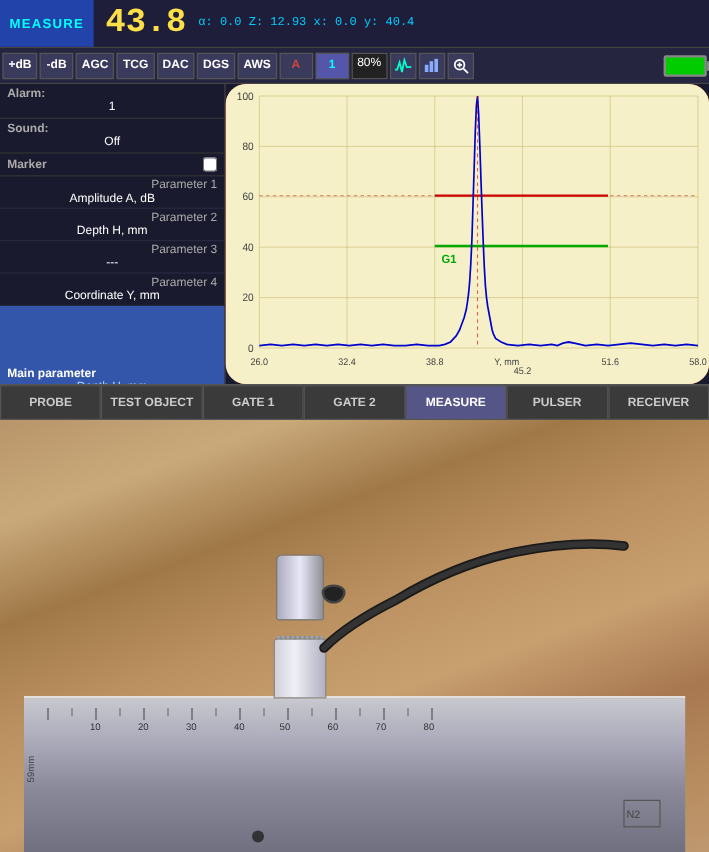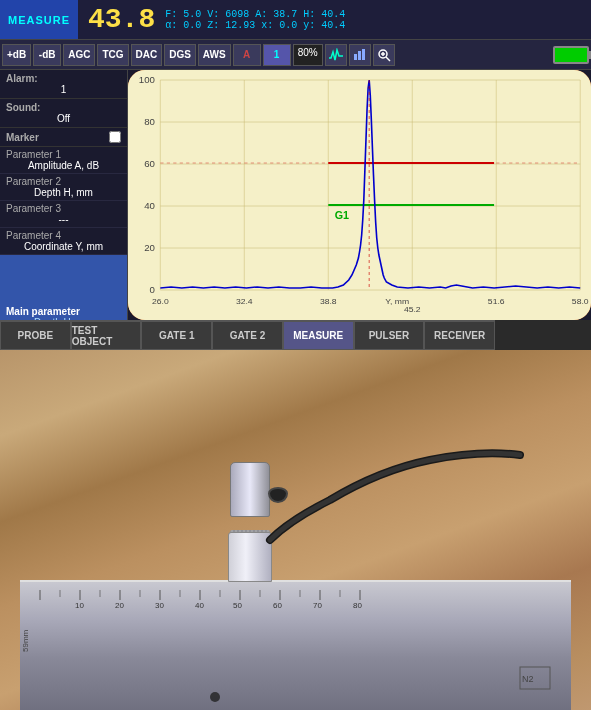--- a/index.html
+++ b/index.html
@@ -147,21 +147,21 @@
 
     
     #main-content {
       display: flex;
       flex: 1;
       overflow: hidden;
     }
 
     
     #left-panel {
-      width: 128px;
+      width: 188px;
       background: #1a1a2e;
       display: flex;
       flex-direction: column;
       border-right: 1px solid #444;
       font-size: 10px;
       color: #cccccc;
     }
 
     .left-section {
       border-bottom: 1px solid #333;
@@ -186,20 +186,21 @@
       justify-content: space-between;
     }
 
     .param-row {
       padding: 2px 6px;
       border-bottom: 1px solid #282840;
     }
     .param-title {
       color: #aaaaaa;
       font-size: 10px;
+      text-align: right;
     }
     .param-val {
       color: #ffffff;
       font-size: 10px;
       text-align: center;
     }
 
     .main-param-row {
       background: #3355aa;
       padding: 3px 6px;
@@ -225,21 +226,21 @@
       border-radius: 17px;
     }
 
     #chart-svg {
       width: 100%;
       height: 100%;
     }
 
     
     #nav-tabs {
-      width: 495px;
+      width: 591px;
       height: 30px;
       background: #2a2a2a;
       display: flex;
       border-top: 1px solid #555;
     }
 
     .nav-tab {
       flex: 1;
       background: #3a3a3a;
       color: #cccccc;
@@ -343,21 +344,20 @@
   </style>
 </head>
 <body>
 
 <div id="ui-panel">
 
   <div id="header-bar">
     <div id="measure-label">MEASURE</div>
     <div id="main-value">43.8</div>
     <div id="header-readings">
-      <div class="row1">F: 5.0   V: 6098   A: 38.7   H: 40.4</div>
       <div class="row2">α: 0.0   Z: 12.93   x: 0.0   y: 40.4</div>
     </div>
   </div>
 
   <div id="toolbar">
     <button class="toolbar-btn">+dB</button>
     <button class="toolbar-btn">-dB</button>
     <button class="toolbar-btn">AGC</button>
     <button class="toolbar-btn">TCG</button>
     <button class="toolbar-btn">DAC</button>

